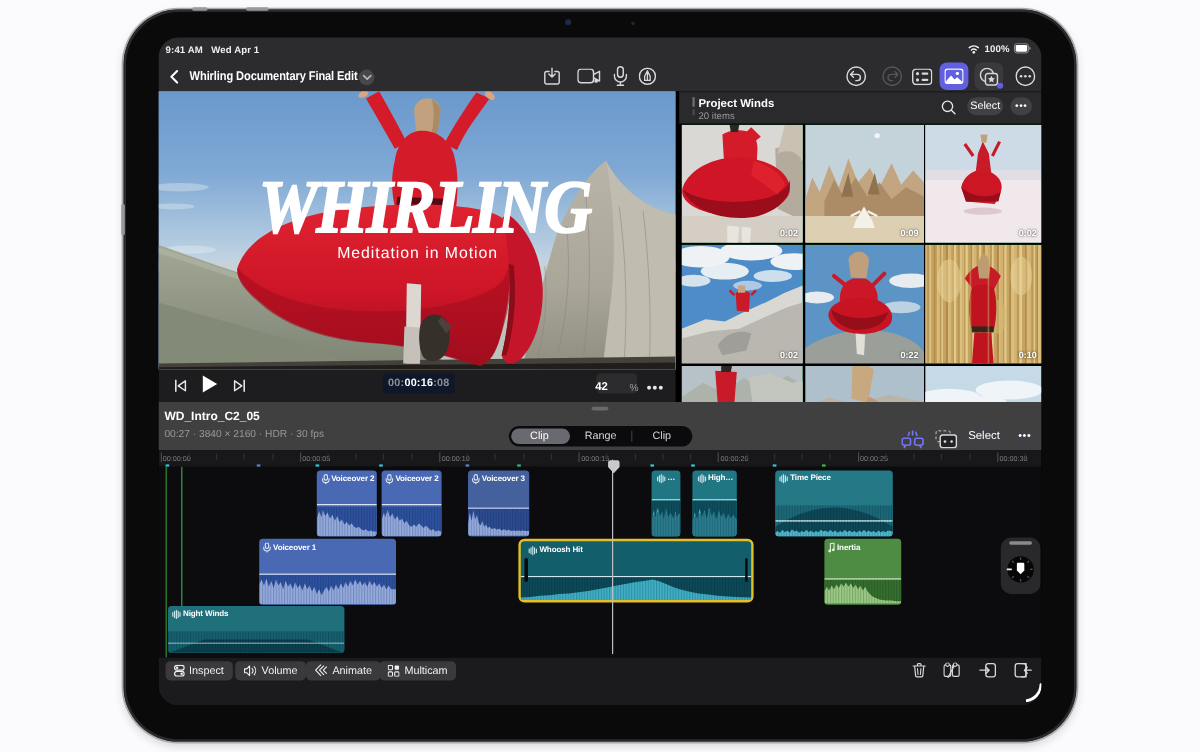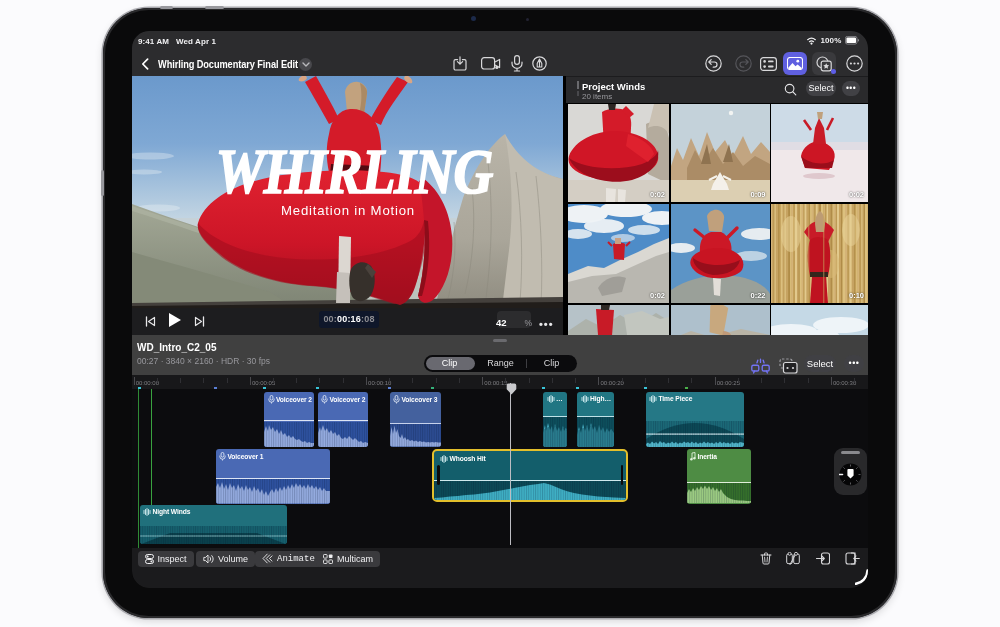--- a/index.html
+++ b/index.html
@@ -669,21 +669,21 @@
       <div class="bbtn" style="left:5.5px;"><svg width="9" height="10" viewBox="0 0 9 10">
             <rect x="0.5" y="0.5" width="8" height="4" rx="2" fill="none" stroke="#f0f0f2"></rect>
             <circle cx="2.6" cy="2.5" r="1" fill="#f0f0f2"></circle>
             <rect x="0.5" y="5.5" width="8" height="4" rx="2" fill="none" stroke="#f0f0f2"></rect>
             <circle cx="6.4" cy="7.5" r="1" fill="#f0f0f2"></circle>
           </svg>Inspect</div>
       <div class="bbtn" style="left:64px;"><svg width="11" height="10" viewBox="0 0 11 10">
             <path d="M0.8 3.4 h1.8 L5 1 V9 L2.6 6.6 H0.8 Z" fill="none" stroke="#f0f0f2" stroke-width="0.9" stroke-linejoin="round"></path>
             <path d="M7 3 a3 3 0 0 1 0 4 M8.8 1.6 a5.2 5.2 0 0 1 0 6.8" fill="none" stroke="#f0f0f2" stroke-width="0.9" stroke-linecap="round"></path>
           </svg>Volume</div>
-      <div class="bbtn" style="left:123px;font-family:Liberation Mono, monospace;"><svg width="11" height="11" viewBox="0 0 11 11">
+      <div class="bbtn" style="left:123px;"><svg width="11" height="11" viewBox="0 0 11 11">
             <path d="M5.5 0.8 L1 5.5 L5.5 10.2 M8 1.6 L4.2 5.5 L8 9.4 M10.3 2.6 L7.4 5.5 L10.3 8.4" fill="none" stroke="#f0f0f2" stroke-width="0.9" stroke-linejoin="round"></path>
           </svg>Animate</div>
       <div class="bbtn" style="left:184px;"><svg width="10" height="10" viewBox="0 0 10 10">
             <rect x="0.5" y="0.5" width="3.6" height="3.6" rx="0.8" fill="none" stroke="#f0f0f2" stroke-width="0.9"></rect>
             <rect x="5.9" y="0.5" width="3.6" height="3.6" rx="0.8" fill="#f0f0f2"></rect>
             <rect x="0.5" y="5.9" width="3.6" height="3.6" rx="0.8" fill="none" stroke="#f0f0f2" stroke-width="0.9"></rect>
             <rect x="5.9" y="5.9" width="3.6" height="3.6" rx="0.8" fill="none" stroke="#f0f0f2" stroke-width="0.9"></rect>
           </svg>Multicam</div>
       <svg class="abs" style="left:628px; top:4px;" width="12" height="13" viewBox="0 0 12 13">
           <path d="M1 3 h10 M4.5 3 V1.8 a0.8 0.8 0 0 1 0.8 -0.8 h1.4 a0.8 0.8 0 0 1 0.8 0.8 V3 M2.2 3 L3 11.2 a1 1 0 0 0 1 0.8 h4 a1 1 0 0 0 1 -0.8 L9.8 3" fill="none" stroke="#d8d8da" stroke-width="1" stroke-linecap="round"></path>

